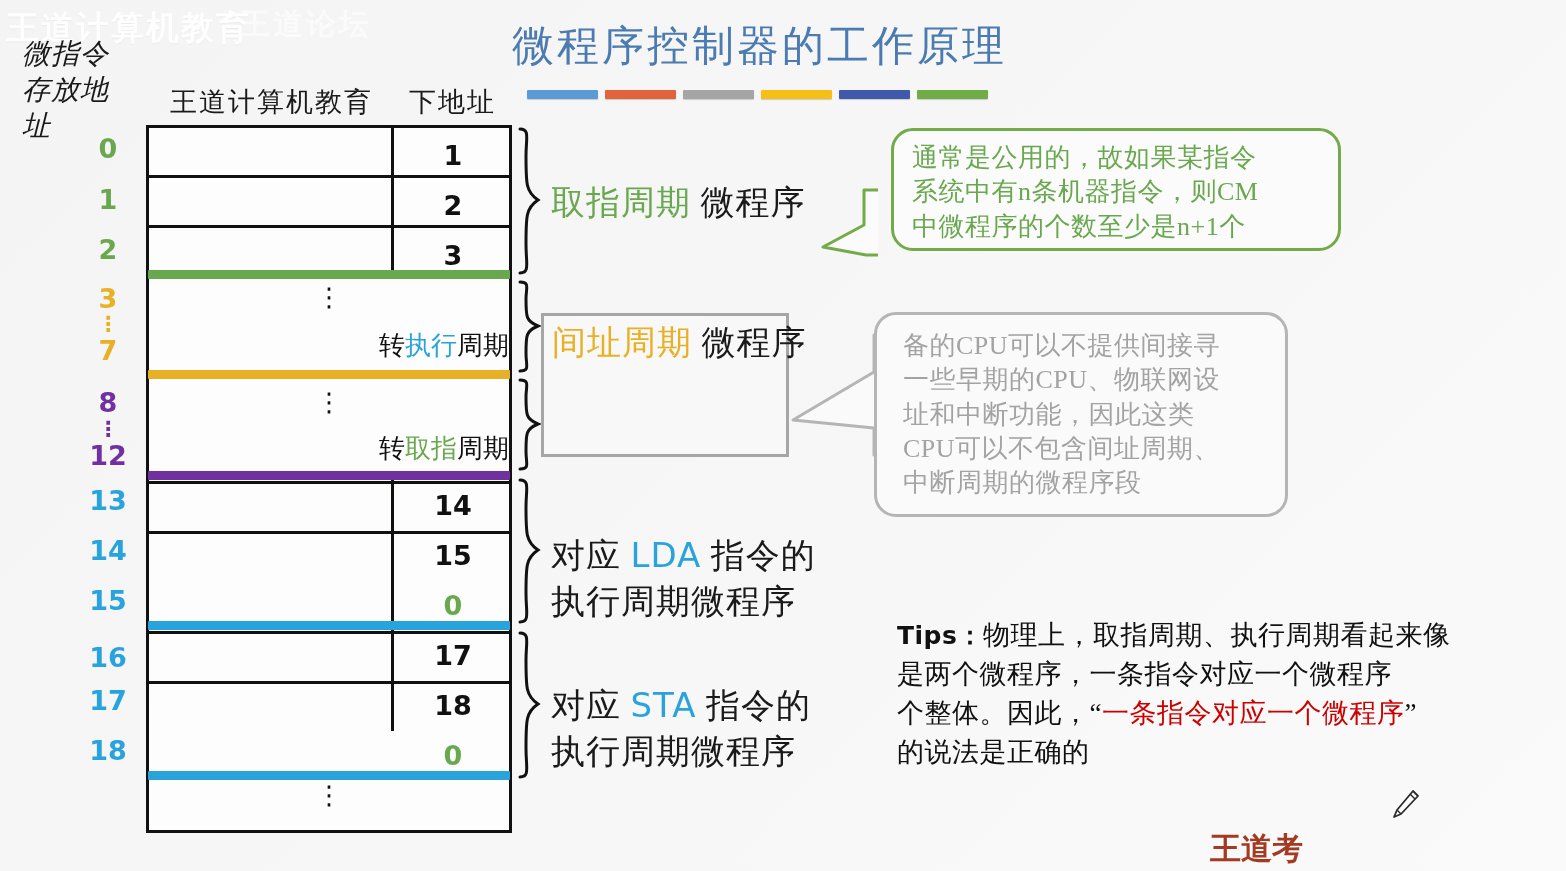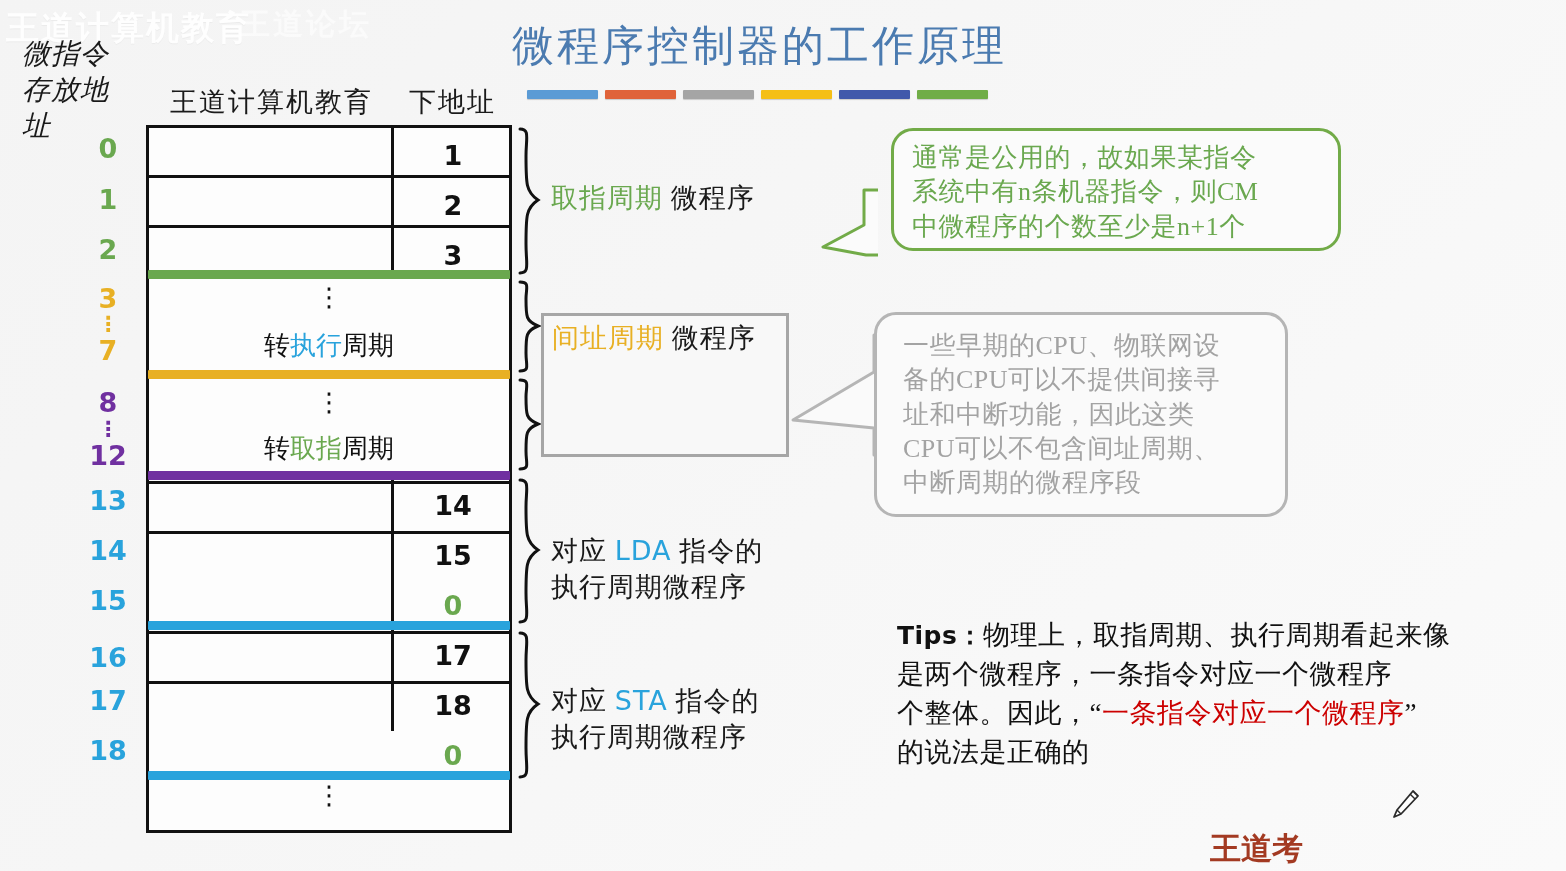--- a/index.html
+++ b/index.html
@@ -35,37 +35,37 @@
 
   
   .tbl{position:absolute;left:146px;top:125px;width:366px;height:708px;
        border:3px solid #111;box-sizing:border-box;background:#fdfdfd;}
   .rowline{position:absolute;left:0;width:100%;height:3px;background:#111;}
   .vdiv{position:absolute;width:3px;background:#111;left:242px;}
   .cellnext{position:absolute;left:245px;width:118px;text-align:center;
       font-size:27px;font-weight:bold;color:#111;
       font-family:"DejaVu Sans","Liberation Sans",sans-serif;}
   .cellnext.zero{color:#6aa84f;font-weight:bold;}
-  .cellmid{position:absolute;left:0;width:100%;text-align:center;font-size:26px;color:#111;}
+  .cellmid{position:absolute;left:0;width:100%;text-align:right;font-size:26px;color:#111;}
   .vdots{position:absolute;left:0;width:100%;text-align:center;
       font-size:26px;color:#111;letter-spacing:0;line-height:1;}
 
   
   .sep{position:absolute;height:9px;border-radius:1px;z-index:6;}
 
   
   .addr{position:absolute;width:66px;text-align:center;font-size:27px;font-weight:bold;
      font-family:"DejaVu Sans","Liberation Sans",sans-serif;left:75px;}
 
   
   .brace{position:absolute;color:#111;font-family:"DejaVu Serif",serif;
      line-height:1;overflow:hidden;}
 
   
-  .rlabel{position:absolute;font-size:27px;color:#1a1a1a;letter-spacing:1px;line-height:1.35;}
+  .rlabel{position:absolute;font-size:34px;color:#1a1a1a;letter-spacing:1px;line-height:1.35;}
   .gbox{position:absolute;left:541px;top:313px;width:248px;height:144px;
      border:3px solid #a6a6a6;background:rgba(250,250,250,0.55);box-sizing:border-box;}
 
   
   .callout{position:absolute;box-sizing:border-box;border-radius:22px;}
   .callout .txt{font-size:26px;line-height:1.32;letter-spacing:0.5px;}
   .co-green{left:862px;top:128px;width:450px;height:123px;
      border:3px solid #72ab48;background:#fbfbfb;margin-left:29px;}
   .co-green .txt{color:#6aa84f;padding:10px 16px 0 18px;}
   .co-gray{left:874px;top:312px;width:414px;height:205px;
@@ -211,22 +211,22 @@
       <div>系统中有n条机器指令，则CM</div>
       <div>中微程序的个数至少是n+1个</div>
     </div>
   </div>
 
   <svg style="position:absolute;left:790px;top:330px;width:100px;height:130px" viewBox="0 0 100 130" fill="#fafafa" stroke="#b5b5b5" stroke-width="3" stroke-linejoin="round">
     <path d="M98 5 L84 5 L84 42 L3 90 L84 98 L84 125 L98 125"></path>
   </svg>
   <div class="callout co-gray">
     <div class="txt">
+      <div>备的CPU可以不提供间接寻</div>
       <div>一些早期的CPU、物联网设</div>
-      <div>备的CPU可以不提供间接寻</div>
       <div>址和中断功能，因此这类</div>
       <div>CPU可以不包含间址周期、</div>
       <div>中断周期的微程序段</div>
     </div>
   </div>
 
   <div class="tips">
     <div><span class="lbl">Tips：</span><span>物理上，取指周期、执行周期看起来像</span></div>
     <div>是两个微程序，一条指令对应一个微程序</div>
     <div><span>个整体。因此，“</span><span class="red">一条指令对应一个微程序</span><span>”</span></div>

